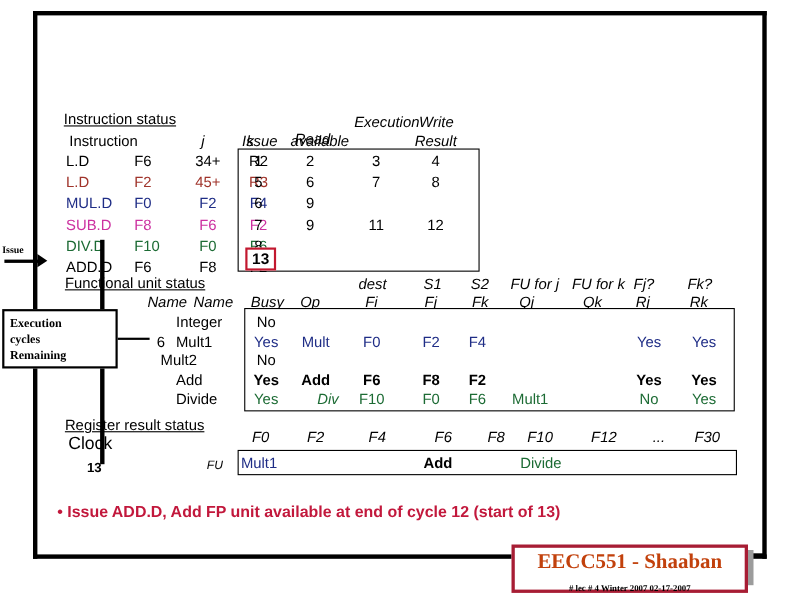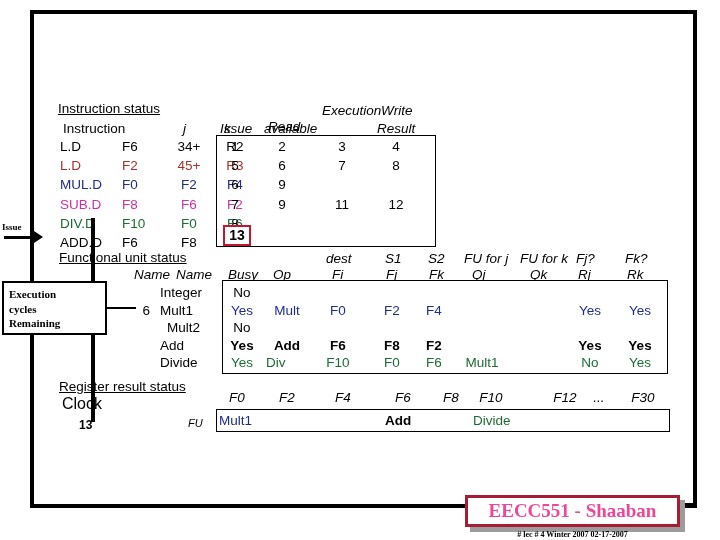--- a/index.html
+++ b/index.html
@@ -55,24 +55,24 @@
   .hl13{position:absolute;left:223px;top:225px;width:28px;height:21px;
      border:2.5px solid #c2182f;box-sizing:border-box;background:#fff;
      font-size:14px;font-weight:bold;color:#000;text-align:center;line-height:16px;}
 
   
   .bullet{position:absolute;left:52px;top:458px;width:630px;
      font-size:14.5px;font-weight:bold;color:#c2183c;white-space:nowrap;}
 
   
   .foot-shadow{position:absolute;left:470px;top:500px;width:215px;height:32px;background:#9c9c9c;}
-  .foot-box{position:absolute;left:465px;top:495px;width:215px;height:32px;
+  .foot-box{position:absolute;left:465px;top:495px;width:215px;height:44px;
      border:3px solid #a71d34;background:#fff;box-sizing:border-box;
      font-family:"Liberation Serif", serif;font-weight:bold;font-size:19px;
-     color:#ec4899;text-align:center;line-height:26px;}
+     color:#c2410c;text-align:center;line-height:26px;}
   .foot-sub{position:absolute;left:465px;top:530px;width:215px;text-align:center;
      font-family:"Liberation Serif", serif;font-weight:bold;font-size:8px;color:#000;}
   .foot-nub{position:absolute;left:680px;top:503px;width:14px;height:4px;background:#000;}
 
   
   .c-black{color:#000;}
   .c-red{color:#a0342b;}
   .c-blue{color:#1f2d86;}
   .c-pink{color:#cc31a0;}
   .c-green{color:#1c6b34;}
@@ -198,33 +198,33 @@
       <div class="t c-black" style="left: 224px; top: 286px; width: 36px; text-align: center;">No</div>
       <div class="t c-black" style="left: 120px; top: 303.6px; width: 30px; text-align: right;">6</div>
       <div class="t c-black" style="left: 160px; top: 303.6px;">Mult1</div>
       <div class="t c-blue" style="left: 224px; top: 303.6px; width: 36px; text-align: center;">Yes</div>
       <div class="t c-blue" style="left: 266px; top: 303.6px; width: 42px; text-align: center;">Mult</div>
       <div class="t c-blue" style="left: 318px; top: 303.6px; width: 40px; text-align: center;">F0</div>
       <div class="t c-blue" style="left: 372px; top: 303.6px; width: 40px; text-align: center;">F2</div>
       <div class="t c-blue" style="left: 414px; top: 303.6px; width: 40px; text-align: center;">F4</div>
       <div class="t c-blue" style="left: 570px; top: 303.6px; width: 40px; text-align: center;">Yes</div>
       <div class="t c-blue" style="left: 620px; top: 303.6px; width: 40px; text-align: center;">Yes</div>
-      <div class="t c-black" style="left: 167px; top: 321.2px; text-align: center;">Mult2</div>
+      <div class="t c-black" style="left: 146px; top: 321.2px; text-align: center;">Mult2</div>
       <div class="t c-black" style="left: 224px; top: 321.2px; width: 36px; text-align: center;">No</div>
       <div class="t c-black" style="left: 160px; top: 338.8px;">Add</div>
       <div class="t c-boldblack" style="left: 224px; top: 338.8px; width: 36px; text-align: center;">Yes</div>
       <div class="t c-boldblack" style="left: 266px; top: 338.8px; width: 42px; text-align: center;">Add</div>
       <div class="t c-boldblack" style="left: 318px; top: 338.8px; width: 40px; text-align: center;">F6</div>
       <div class="t c-boldblack" style="left: 372px; top: 338.8px; width: 40px; text-align: center;">F8</div>
       <div class="t c-boldblack" style="left: 414px; top: 338.8px; width: 40px; text-align: center;">F2</div>
       <div class="t c-boldblack" style="left: 570px; top: 338.8px; width: 40px; text-align: center;">Yes</div>
       <div class="t c-boldblack" style="left: 620px; top: 338.8px; width: 40px; text-align: center;">Yes</div>
       <div class="t c-black" style="left: 160px; top: 356.4px;">Divide</div>
       <div class="t c-green" style="left: 224px; top: 356.4px; width: 36px; text-align: center;">Yes</div>
-      <div class="t c-green" style="left: 266px; top: 356.4px; width: 42px; text-align: left;">Div</div>
+      <div class="t c-green" style="left: 266px; top: 356.4px; width: 42px; text-align: right; font-style: italic;">Div</div>
       <div class="t c-green" style="left: 318px; top: 356.4px; width: 40px; text-align: center;">F10</div>
       <div class="t c-green" style="left: 372px; top: 356.4px; width: 40px; text-align: center;">F0</div>
       <div class="t c-green" style="left: 414px; top: 356.4px; width: 40px; text-align: center;">F6</div>
       <div class="t c-green" style="left: 454px; top: 356.4px; width: 56px; text-align: center;">Mult1</div>
       <div class="t c-green" style="left: 570px; top: 356.4px; width: 40px; text-align: center;">No</div>
       <div class="t c-green" style="left: 620px; top: 356.4px; width: 40px; text-align: center;">Yes</div>
     </div>
 
   <div class="sec" style="left:59px;top:379px;">Register result status</div>
 
@@ -234,29 +234,30 @@
 
   <div class="box" style="left:216px;top:409px;width:454px;height:23px;"></div>
 
   <div id="reg-headers">
       <div class="t ital" style="left: 216px; top: 391px; width: 42px; text-align: center;">F0</div>
       <div class="t ital" style="left: 266px; top: 391px; width: 42px; text-align: center;">F2</div>
       <div class="t ital" style="left: 322px; top: 391px; width: 42px; text-align: center;">F4</div>
       <div class="t ital" style="left: 382px; top: 391px; width: 42px; text-align: center;">F6</div>
       <div class="t ital" style="left: 430px; top: 391px; width: 42px; text-align: center;">F8</div>
       <div class="t ital" style="left: 470px; top: 391px; width: 42px; text-align: center;">F10</div>
-      <div class="t ital" style="left: 544px; top: 391px; width: 42px; text-align: center;">F12</div>
+      <div class="t ital" style="left: 528px; top: 391px; width: 42px; text-align: center;">F12</div>
       <div class="t ital" style="left: 578px; top: 391px; width: 42px; text-align: center;">...</div>
       <div class="t ital" style="left: 622px; top: 391px; width: 42px; text-align: center;">F30</div>
     </div>
   <div id="reg-entries">
       <div class="t c-blue regentry" style="left: 219px; top: 414px; width: 60px; text-align: left;">Mult1</div>
       <div class="t c-boldblack regentry" style="left: 385px; top: 414px; width: 60px; text-align: left;">Add</div>
       <div class="t c-green regentry" style="left: 473px; top: 414px; width: 60px; text-align: left;">Divide</div>
     </div>
 
+  <div class="bullet">• Issue ADD.D,  Add FP unit available at end of cycle 12 (start of 13)</div>
 
   <div class="foot-nub"></div>
   <div class="foot-shadow"></div>
   <div class="foot-box">EECC551 - Shaaban</div>
   <div class="foot-sub">#  lec # 4   Winter 2007    02-17-2007</div>
 
 </div>
 
 </body></html>

